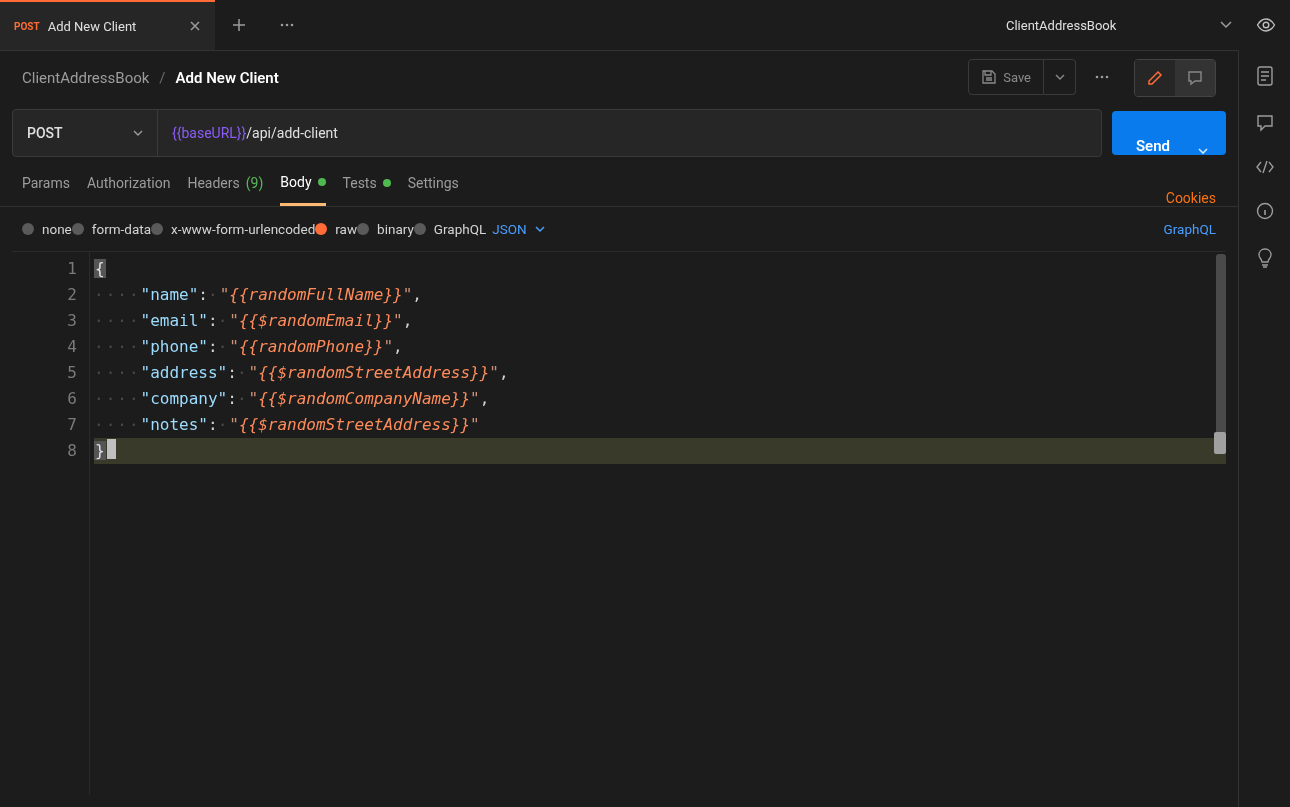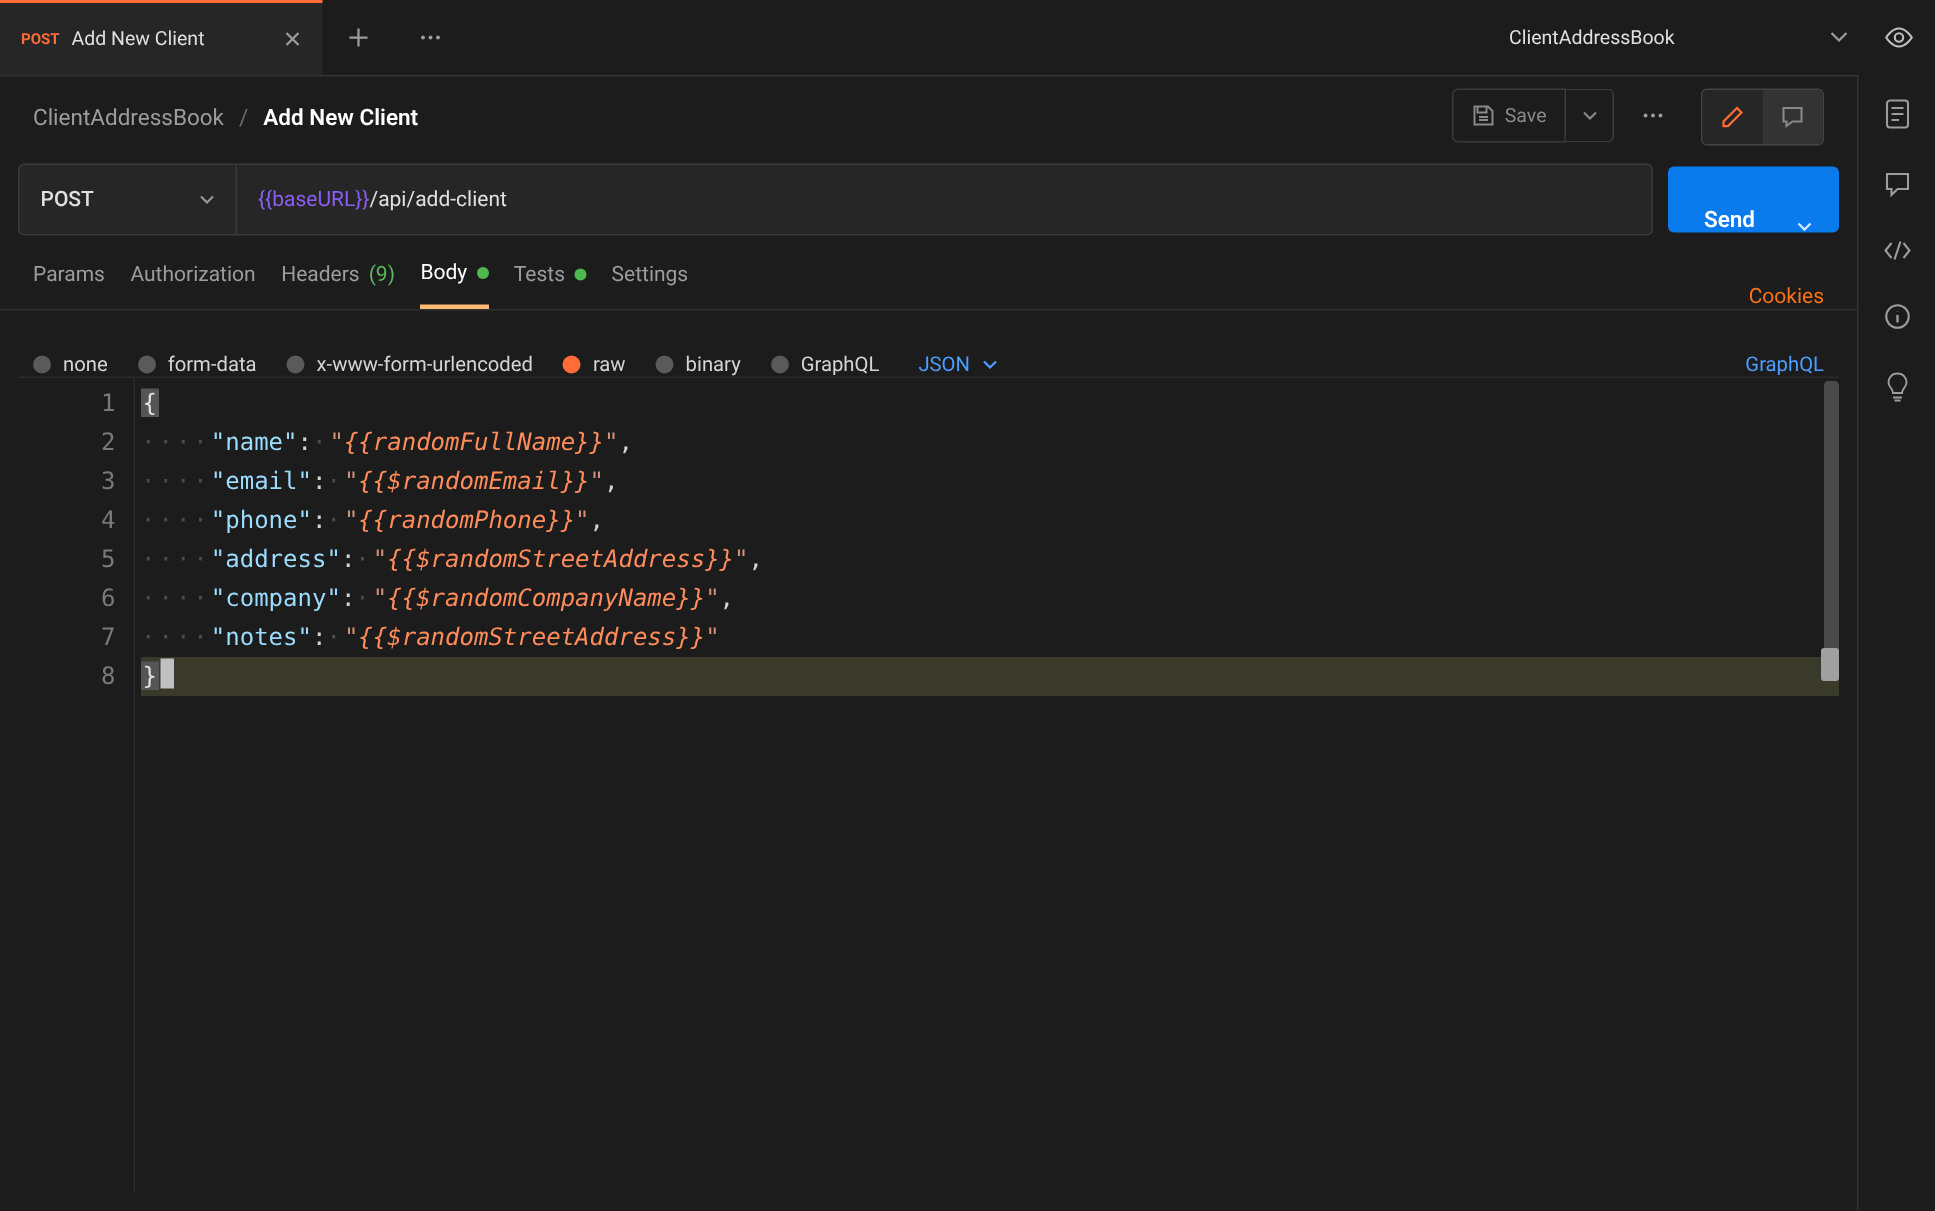--- a/index.html
+++ b/index.html
@@ -100,21 +100,21 @@
   gap: 17px; font-size: 14px; color: #9c9c9c; border-bottom: 1px solid #303030;
 }
 .req-tab { cursor: pointer; display: flex; align-items: center; gap: 6px; height: 46px; }
 .req-tab.active { color: #fff; border-bottom: 3px solid #fdba74; }
 .req-tab .count { color: #5bb85b; }
 .dot { width: 8px; height: 8px; border-radius: 50%; background: #4fb84f; display: inline-block; }
 .req-tabs .cookies { margin-left: auto; color: #f97316; cursor: pointer; }
 
 
 .body-types {
-  display: flex; align-items: flex-end; height: 44px; padding: 0 22px; gap: 20px;
+  display: flex; align-items: center; height: 44px; padding: 0 22px; 
   font-size: 13.5px; color: #d4d4d4;
 }
 .radio { display: flex; align-items: center; gap: 8px; cursor: pointer; }
 .radio .circ { width: 12px; height: 12px; border-radius: 50%; background: #5a5a5a; }
 .radio.selected .circ { background: #ff6c37; }
 .json-select { color: #4a9eff; display: flex; align-items: center; gap: 8px; cursor: pointer; margin-left: 6px; }
 .json-select .chev { color: #4a9eff; }
 .beautify { margin-left: auto; color: #4a9eff; cursor: pointer; }
 
 

